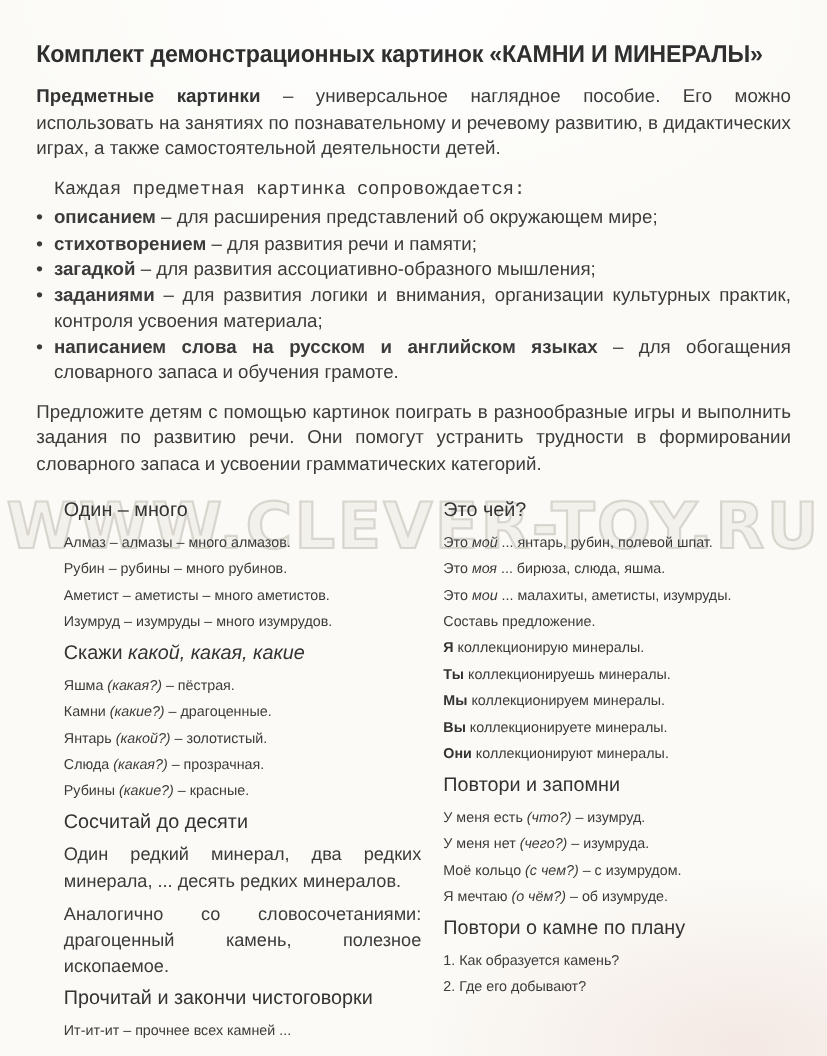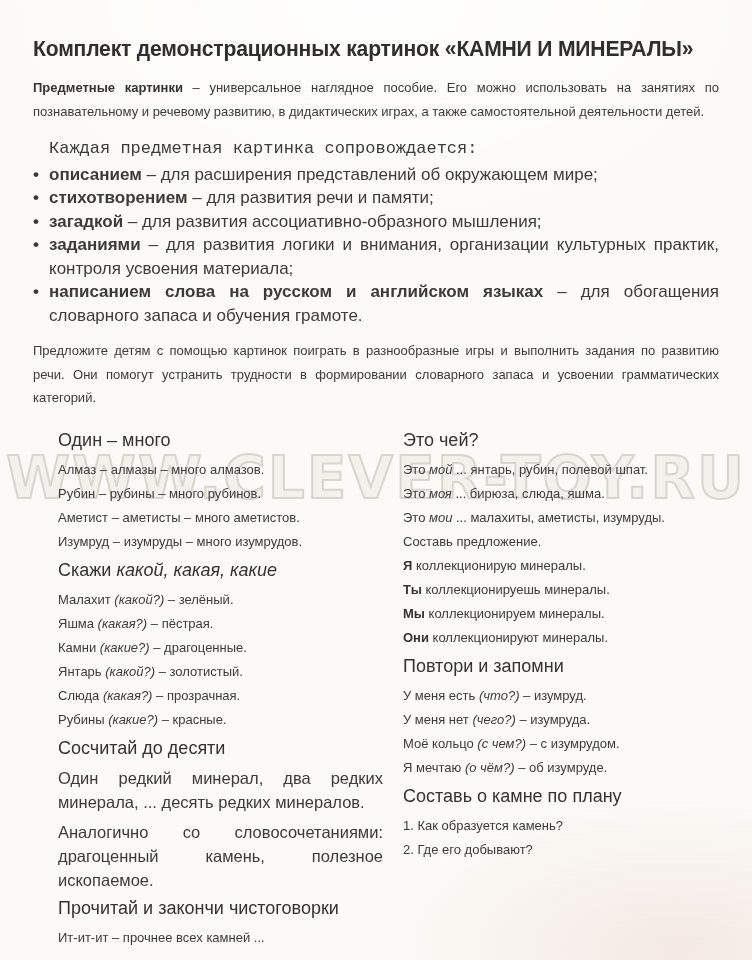--- a/index.html
+++ b/index.html
@@ -35,21 +35,21 @@
     margin:6px 0 14px 0;
     font-size:22px;
     font-weight:bold;
     color:#2f2f2f;
     letter-spacing:-0.2px;
     white-space:nowrap;
     transform:scaleX(0.96);
     transform-origin:left center;
   }
   .para {
-    font-size:13px;
+    font-size:17px;
     line-height:23.5px;
     text-align:justify;
     margin:0 0 14px 0;
   }
   .para b { color:#333; }
   .accompany-heading {
     font-size:17px;
     line-height:23.5px;
     margin:10px 0 2px 16px;
     font-family:Liberation Mono, monospace;
@@ -126,21 +126,20 @@
         <section>
           <h2 class="sec">Один – много</h2>
           <div class="line">Алмаз – алмазы – много алмазов.</div>
           <div class="line">Рубин – рубины – много рубинов.</div>
           <div class="line">Аметист – аметисты – много аметистов.</div>
           <div class="line">Изумруд – изумруды – много изумрудов.</div>
         </section>
 
         <section>
           <h2 class="sec"><span>Скажи </span><i>какой, какая, какие</i></h2>
-          <div class="line"><span>Малахит </span><i>(какой?)</i><span> – зелёный.</span></div>
           <div class="line"><span>Яшма </span><i>(какая?)</i><span> – пёстрая.</span></div>
           <div class="line"><span>Камни </span><i>(какие?)</i><span> – драгоценные.</span></div>
           <div class="line"><span>Янтарь </span><i>(какой?)</i><span> – золотистый.</span></div>
           <div class="line"><span>Слюда </span><i>(какая?)</i><span> – прозрачная.</span></div>
           <div class="line"><span>Рубины </span><i>(какие?)</i><span> – красные.</span></div>
         </section>
 
         <section>
           <h2 class="sec">Сосчитай до десяти</h2>
           <p class="jpara">Один редкий минерал, два редких минерала, ... десять редких минералов.</p>
@@ -162,33 +161,34 @@
           <div class="line"><span>Это </span><i>мой</i><span> ... янтарь, рубин, полевой шпат.</span></div>
           <div class="line"><span>Это </span><i>моя</i><span> ... бирюза, слюда, яшма.</span></div>
           <div class="line"><span>Это </span><i>мои</i><span> ... малахиты, аметисты, изумруды.</span></div>
         </section>
 
         <section>
           <div class="line">Составь предложение.</div>
           <div class="line"><b>Я</b><span> коллекционирую минералы.</span></div>
           <div class="line"><b>Ты</b><span> коллекционируешь минералы.</span></div>
           <div class="line"><b>Мы</b><span> коллекционируем минералы.</span></div>
+          <div class="line"><b>Вы</b><span> коллекционируете минералы.</span></div>
           <div class="line"><b>Они</b><span> коллекционируют минералы.</span></div>
         </section>
 
         <section>
           <h2 class="sec">Повтори и запомни</h2>
           <div class="line"><span>У меня есть </span><i>(что?)</i><span> – изумруд.</span></div>
           <div class="line"><span>У меня нет </span><i>(чего?)</i><span> – изумруда.</span></div>
           <div class="line"><span>Моё кольцо </span><i>(с чем?)</i><span> – с изумрудом.</span></div>
           <div class="line"><span>Я мечтаю </span><i>(о чём?)</i><span> – об изумруде.</span></div>
         </section>
 
         <section>
-          <h2 class="sec">Составь о камне по плану</h2>
+          <h2 class="sec">Повтори о камне по плану</h2>
           <div class="line">1. Как образуется камень?</div>
           <div class="line">2. Где его добывают?</div>
 
         </section>
 
       </div>
 
     </div>
   </div>
 </div>

